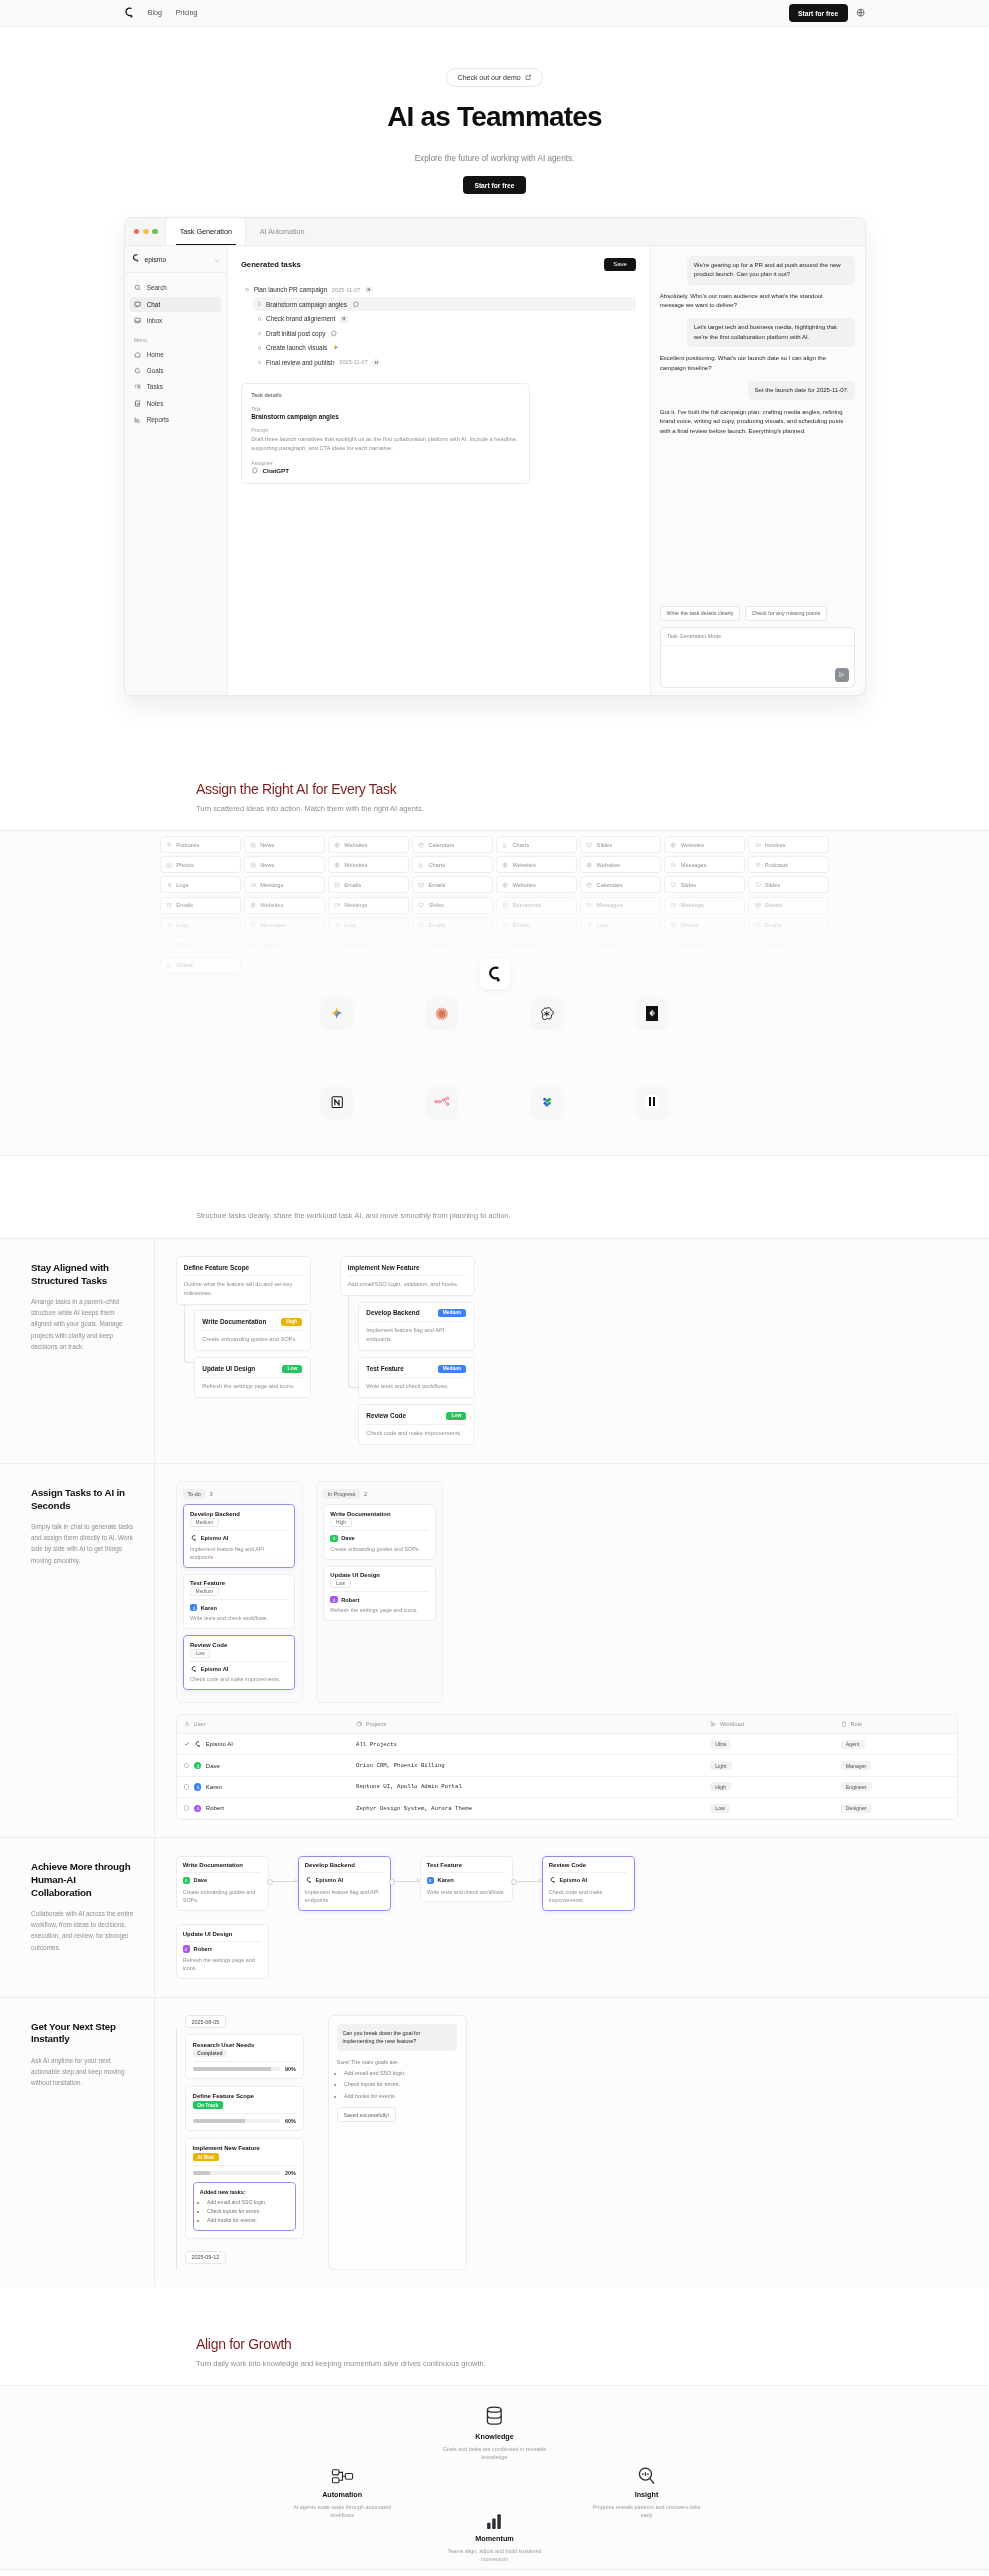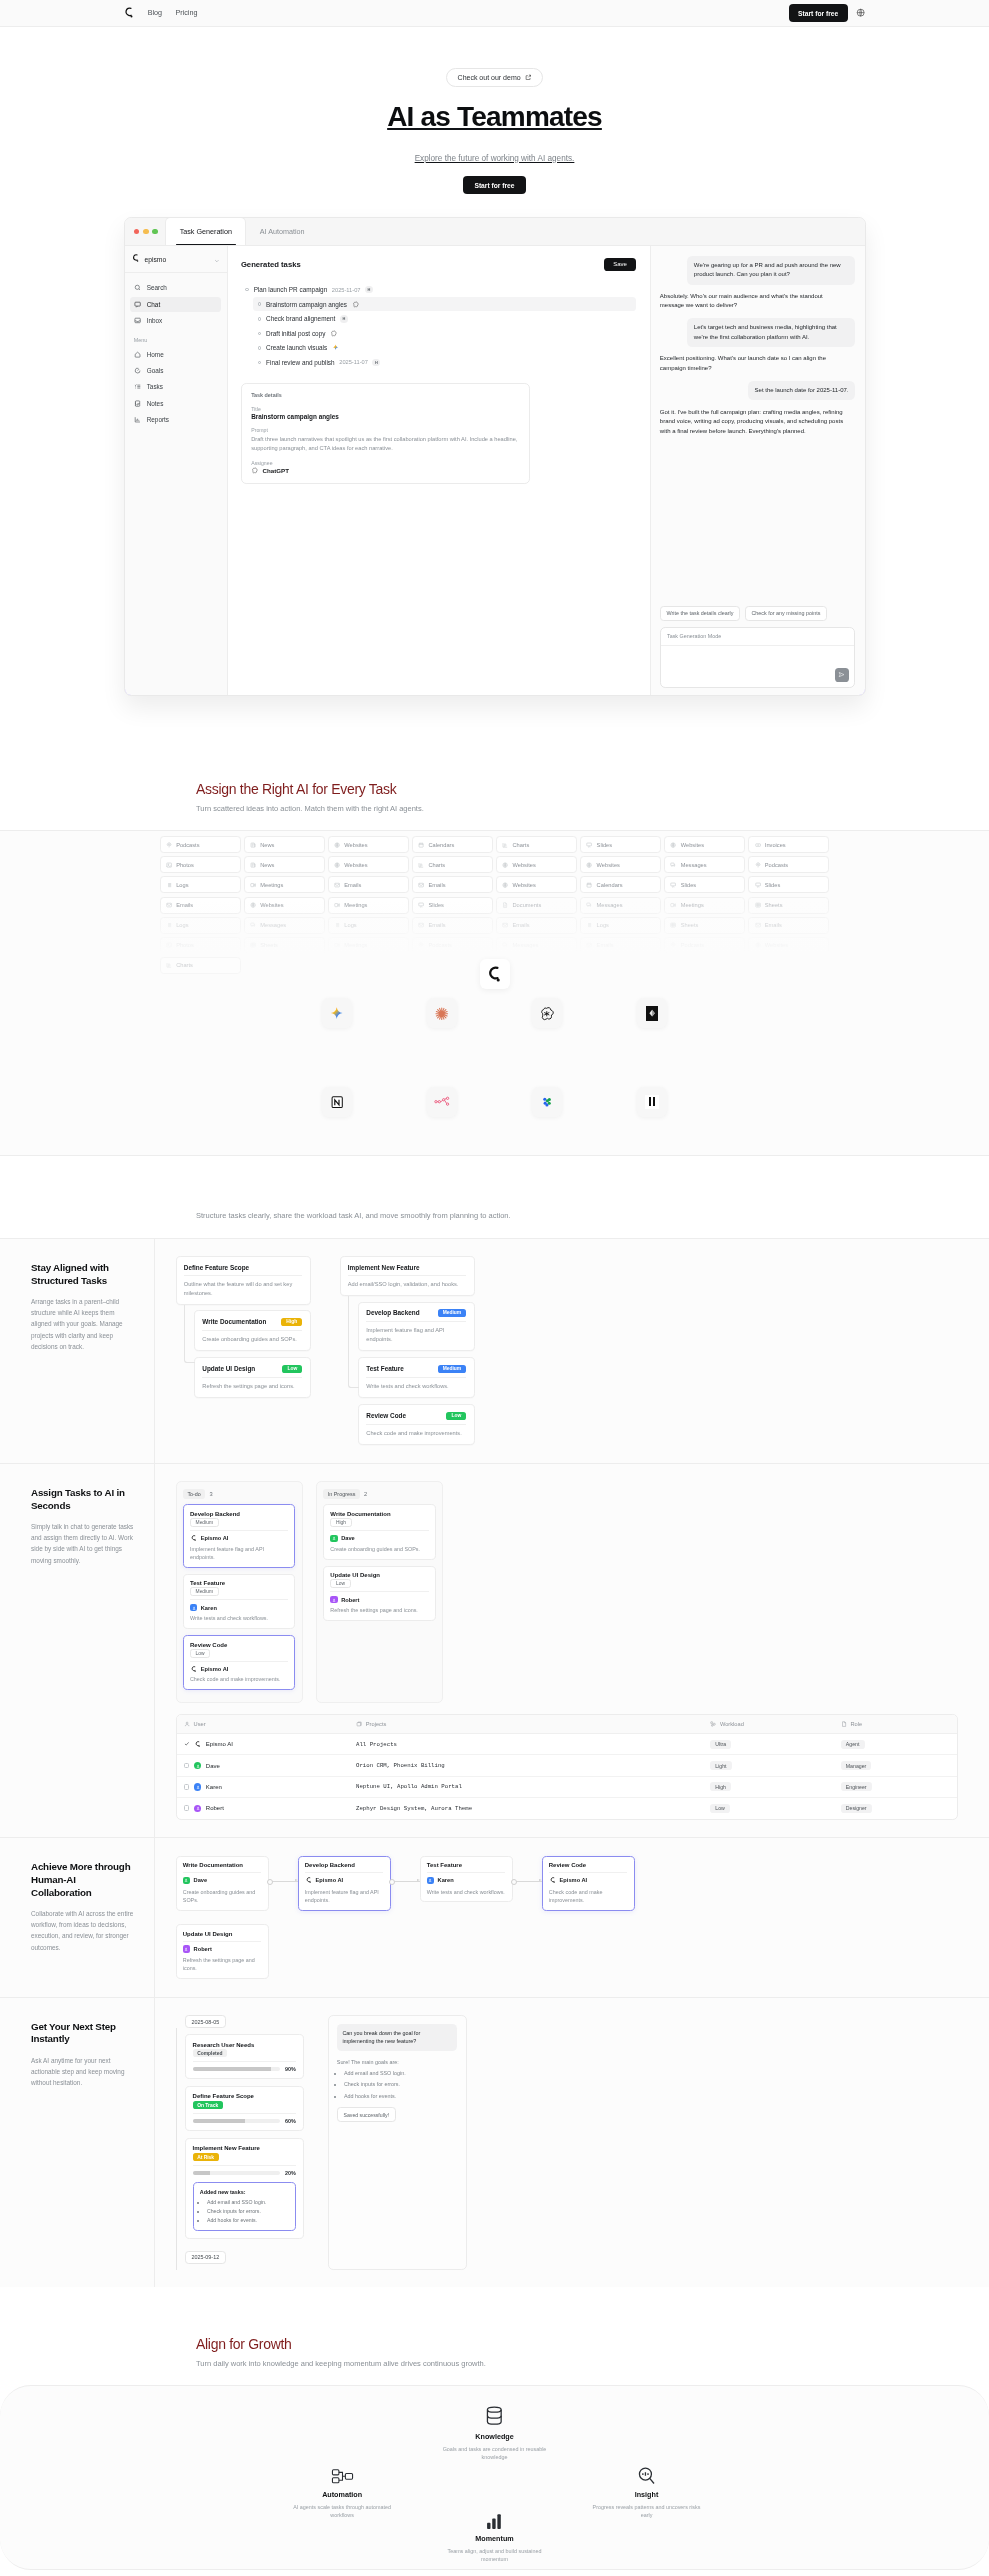--- a/index.html
+++ b/index.html
@@ -25,21 +25,21 @@
   .brand-mark { width: 10.3px; height: 11.3px; display: block; }
   .nav-link { font-size: 7.2px; color: #4d5257; text-decoration: none; }
   .nav-right { margin-left: auto; display: flex; align-items: center; gap: 8.2px; }
   .btn-dark {
     background: #121315; color: #fff; font-size: 6.7px; font-weight: 600;
     border: none; border-radius: 4.1px; padding: 5.7px 9.3px; cursor: pointer;
   }
   .globe { width: 9.3px; height: 9.3px; opacity: .85; }
 
   
-  .hero { padding: 41px 12px 0; text-align: center; background: #fff; text-decoration: underline; }
+  .hero { padding: 41px 12px 0; text-align: center; background: #fff; }
   .pill-demo {
     display: inline-flex; align-items: center; gap: 4.1px;
     border: 0.5px solid #e6e6e6; border-radius: 515px;
     padding: 4.6px 10.3px; font-size: 7px; color: #2b2f33; background: #fff;
     cursor: pointer;
   }
   .hero h1 {
     font-size: 28px; line-height: 1.08; letter-spacing: -0.8px;
     font-weight: 800; margin: 15.5px 0 0; color: #0c0e10;
   }
@@ -298,21 +298,21 @@
   .aicard { border:0.5px solid #8b8cf0; border-radius:4.6px; background:#fff; padding:5.7px 6.2px; }
   .aicard .t { font-size:5.4px; font-weight:600; color:#15171a; margin-bottom:3.6px;}
   .aicard li { font-size:5.2px; color:#6f757b; margin-left:7.2px; line-height:1.7; }
   .chatpanel { width: 139px; border:0.5px solid #ececec; border-radius:5.2px; background:#fdfdfd; padding:8.2px; }
   .cp-u { background:#f1f1f2; border-radius:4.6px; padding:4.6px 5.7px; font-size:5.4px; line-height:1.6; color:#1d2125; }
   .cp-a { font-size:5.4px; color:#7d8389; margin-top:7.2px; line-height:1.6; }
   .cp-a li { margin-left:7.2px; margin-top:2.6px; }
   .saved { margin-top:7.2px; display:inline-block; border:0.5px solid #e6e6e6; background:#fff; border-radius:3.6px; padding:3.1px 5.7px; font-size:5.2px; color:#5f656b;}
 
   
-  .growth { height: 185px; display:flex; align-items:center; justify-content:center; position:relative;border-radius:31px; }
+  .growth { height: 185px; display:flex; align-items:center; justify-content:center; position:relative; }
   .gwrap { width: 464px; position: relative; height: 155px; }
   .gitem { position: absolute; width: 118px; text-align: center; }
   .gitem h4 { font-size: 7.2px; font-weight: 800; color:#0f1113; margin-top: 4.1px; }
   .gitem p { font-size: 5.4px; color:#9aa0a6; line-height:1.6; margin-top:3.6px; }
   .gico { height: 28px; display:flex; align-items:flex-end; justify-content:center; }
 
   
   .cta { text-align:center; padding: 57px 0 52px; }
 </style>
 </head>

